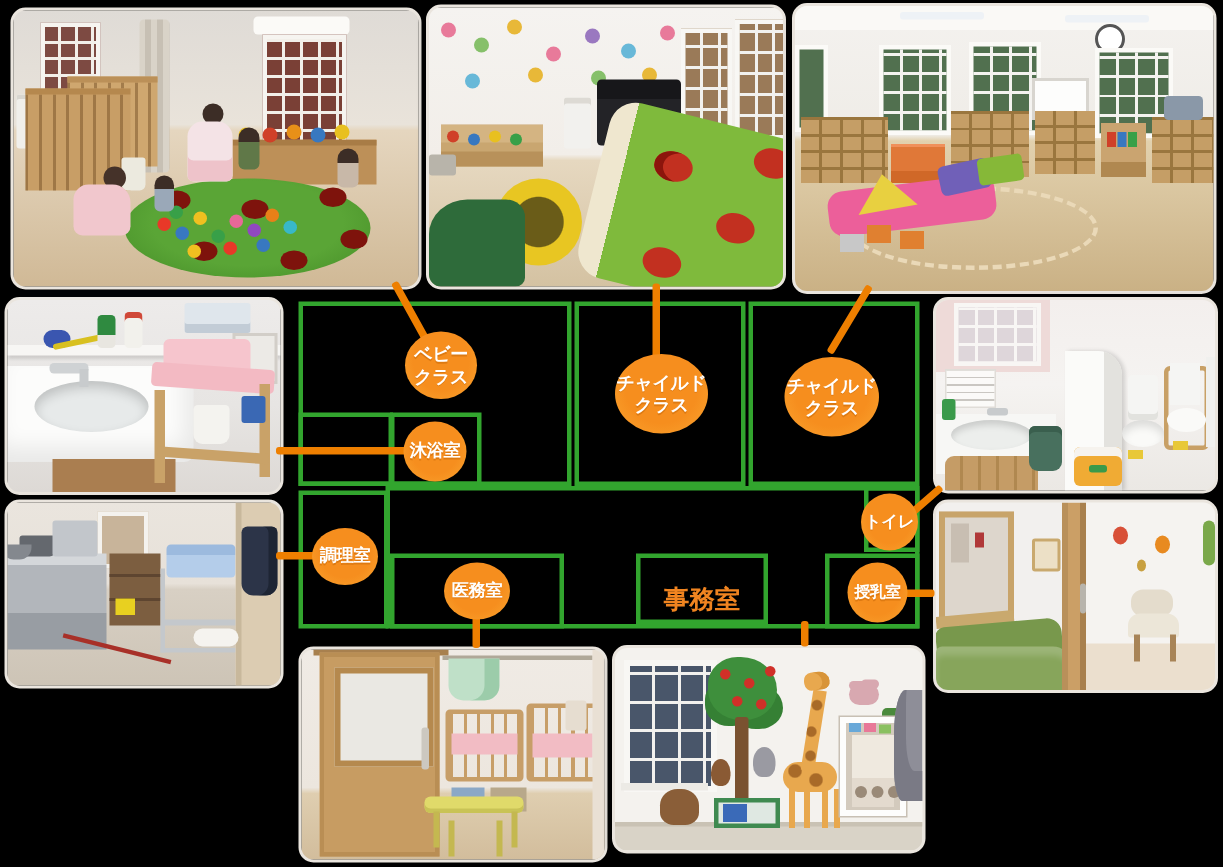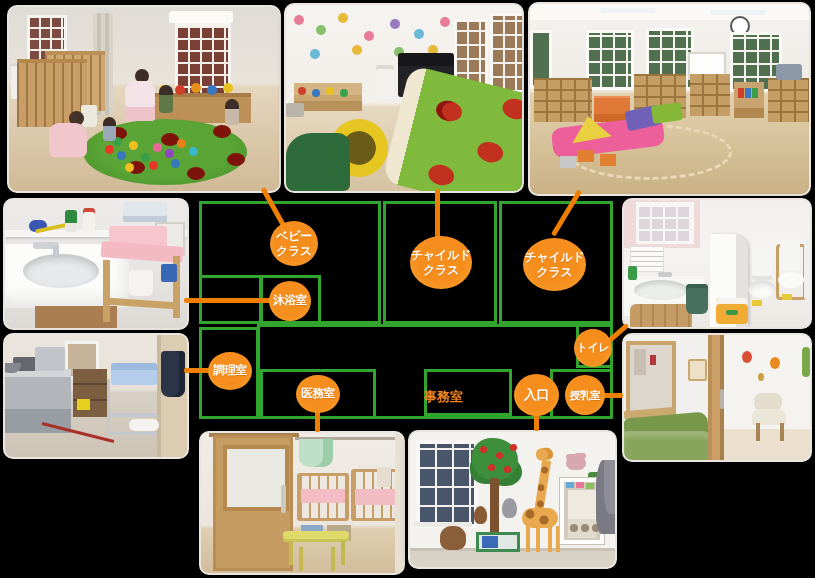--- a/index.html
+++ b/index.html
@@ -19,21 +19,21 @@
       box-shadow:0 0 0 1px rgba(0,0,0,.45),0 2px 6px rgba(0,0,0,.55);}
   .s{position:absolute;}
   .room{position:absolute;border:3px solid var(--plan-line);box-sizing:border-box;background:transparent;}
   .conn{position:absolute;background:var(--connector);border-radius:2px;}
   .rot{transform-origin:0 0;}
   .bubble{position:absolute;display:flex;flex-direction:column;align-items:center;justify-content:center;
       border-radius:50%;color:var(--bubble-text);font-weight:bold;text-align:center;line-height:1.2;
       letter-spacing:-0.3px;z-index:6;
       background:radial-gradient(ellipse at 50% 42%,var(--bubble-fill) 55%,#f89b28 80%,var(--bubble-rim) 100%);
       text-shadow:0 1px 0 rgba(185,92,0,.4);}
-  .office-label{position:absolute;color:var(--office-text);font-weight:bold;font-size:13px;text-align:left;z-index:5;}
+  .office-label{position:absolute;color:var(--office-text);font-weight:bold;font-size:17px;text-align:center;z-index:5;}
 </style>
 </head>
 <body>
 
 <div class="stage">
 
   <div class="ph" style="left:7px;top:5px;width:270px;height:184px;background:linear-gradient(180deg,#dfdbd6 0,#e9e3da 76px,#e5d6bf 80px,#d0b996 184px);">
     <div class="s" style="left:18px;top:8px;width:34px;height:42px;background:#7d4a42;border:3px solid #f6f4f0;background-image:repeating-linear-gradient(0deg,transparent 0 9px,#f2efe9 9px 11px),repeating-linear-gradient(90deg,transparent 0 9px,#f2efe9 9px 11px);"></div>
     <div class="s" style="left:160px;top:4px;width:64px;height:12px;background:#fbfaf7;border-radius:3px;"></div>
     <div class="s" style="left:166px;top:16px;width:50px;height:72px;background:#7a4036;border:3px solid #f6f4f0;background-image:repeating-linear-gradient(0deg,transparent 0 10px,#f2efe9 10px 12px),repeating-linear-gradient(90deg,transparent 0 10px,#f2efe9 10px 12px);"></div>
@@ -255,23 +255,20 @@
   </div>
   <div class="bubble" style="left:269px;top:281px;width:42px;height:40px;font-size:11.5px;">
     <span>沐浴室</span>
   </div>
   <div class="bubble" style="left:208px;top:352px;width:44px;height:38px;font-size:11.5px;">
     <span>調理室</span>
   </div>
   <div class="bubble" style="left:296px;top:375px;width:44px;height:38px;font-size:11.5px;">
     <span>医務室</span>
   </div>
-  <div class="bubble" style="left:514px;top:374px;width:45px;height:42px;font-size:13px;">
-    <span>入口</span>
-  </div>
   <div class="bubble" style="left:574px;top:329px;width:38px;height:38px;font-size:11px;">
     <span>トイレ</span>
   </div>
   <div class="bubble" style="left:565px;top:375px;width:40px;height:40px;font-size:10.5px;">
     <span>授乳室</span>
   </div>
 
   <div class="office-label" style="left:424px;top:388px;width:88px;">事務室</div>
 
 </div>

